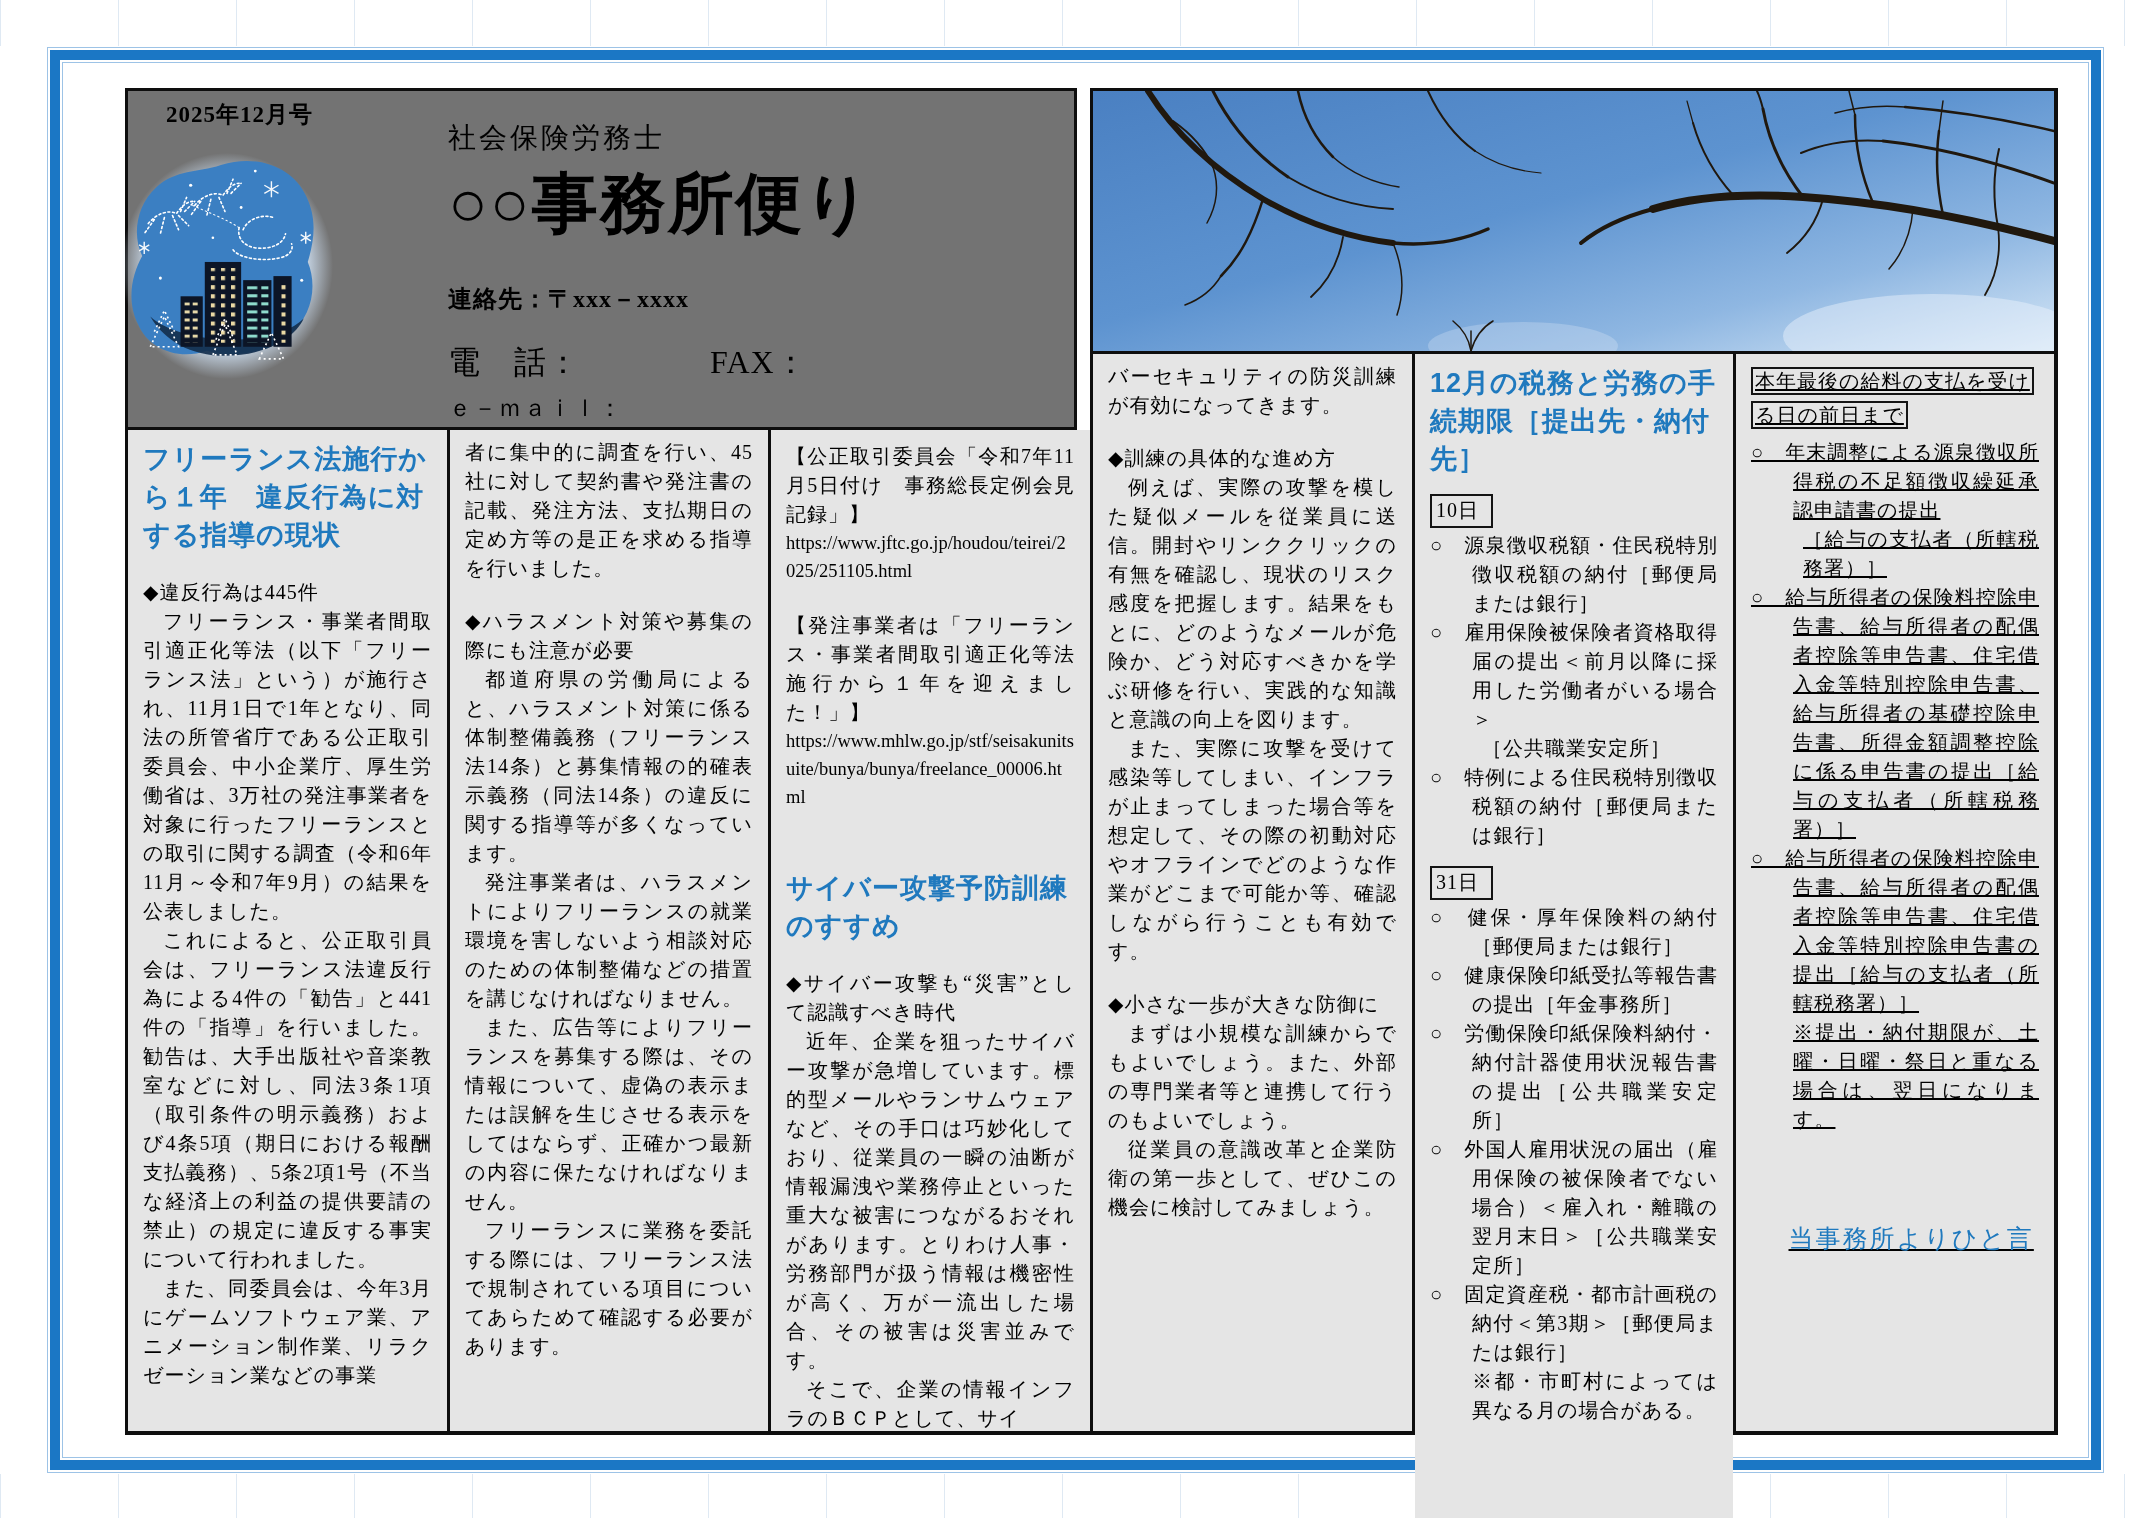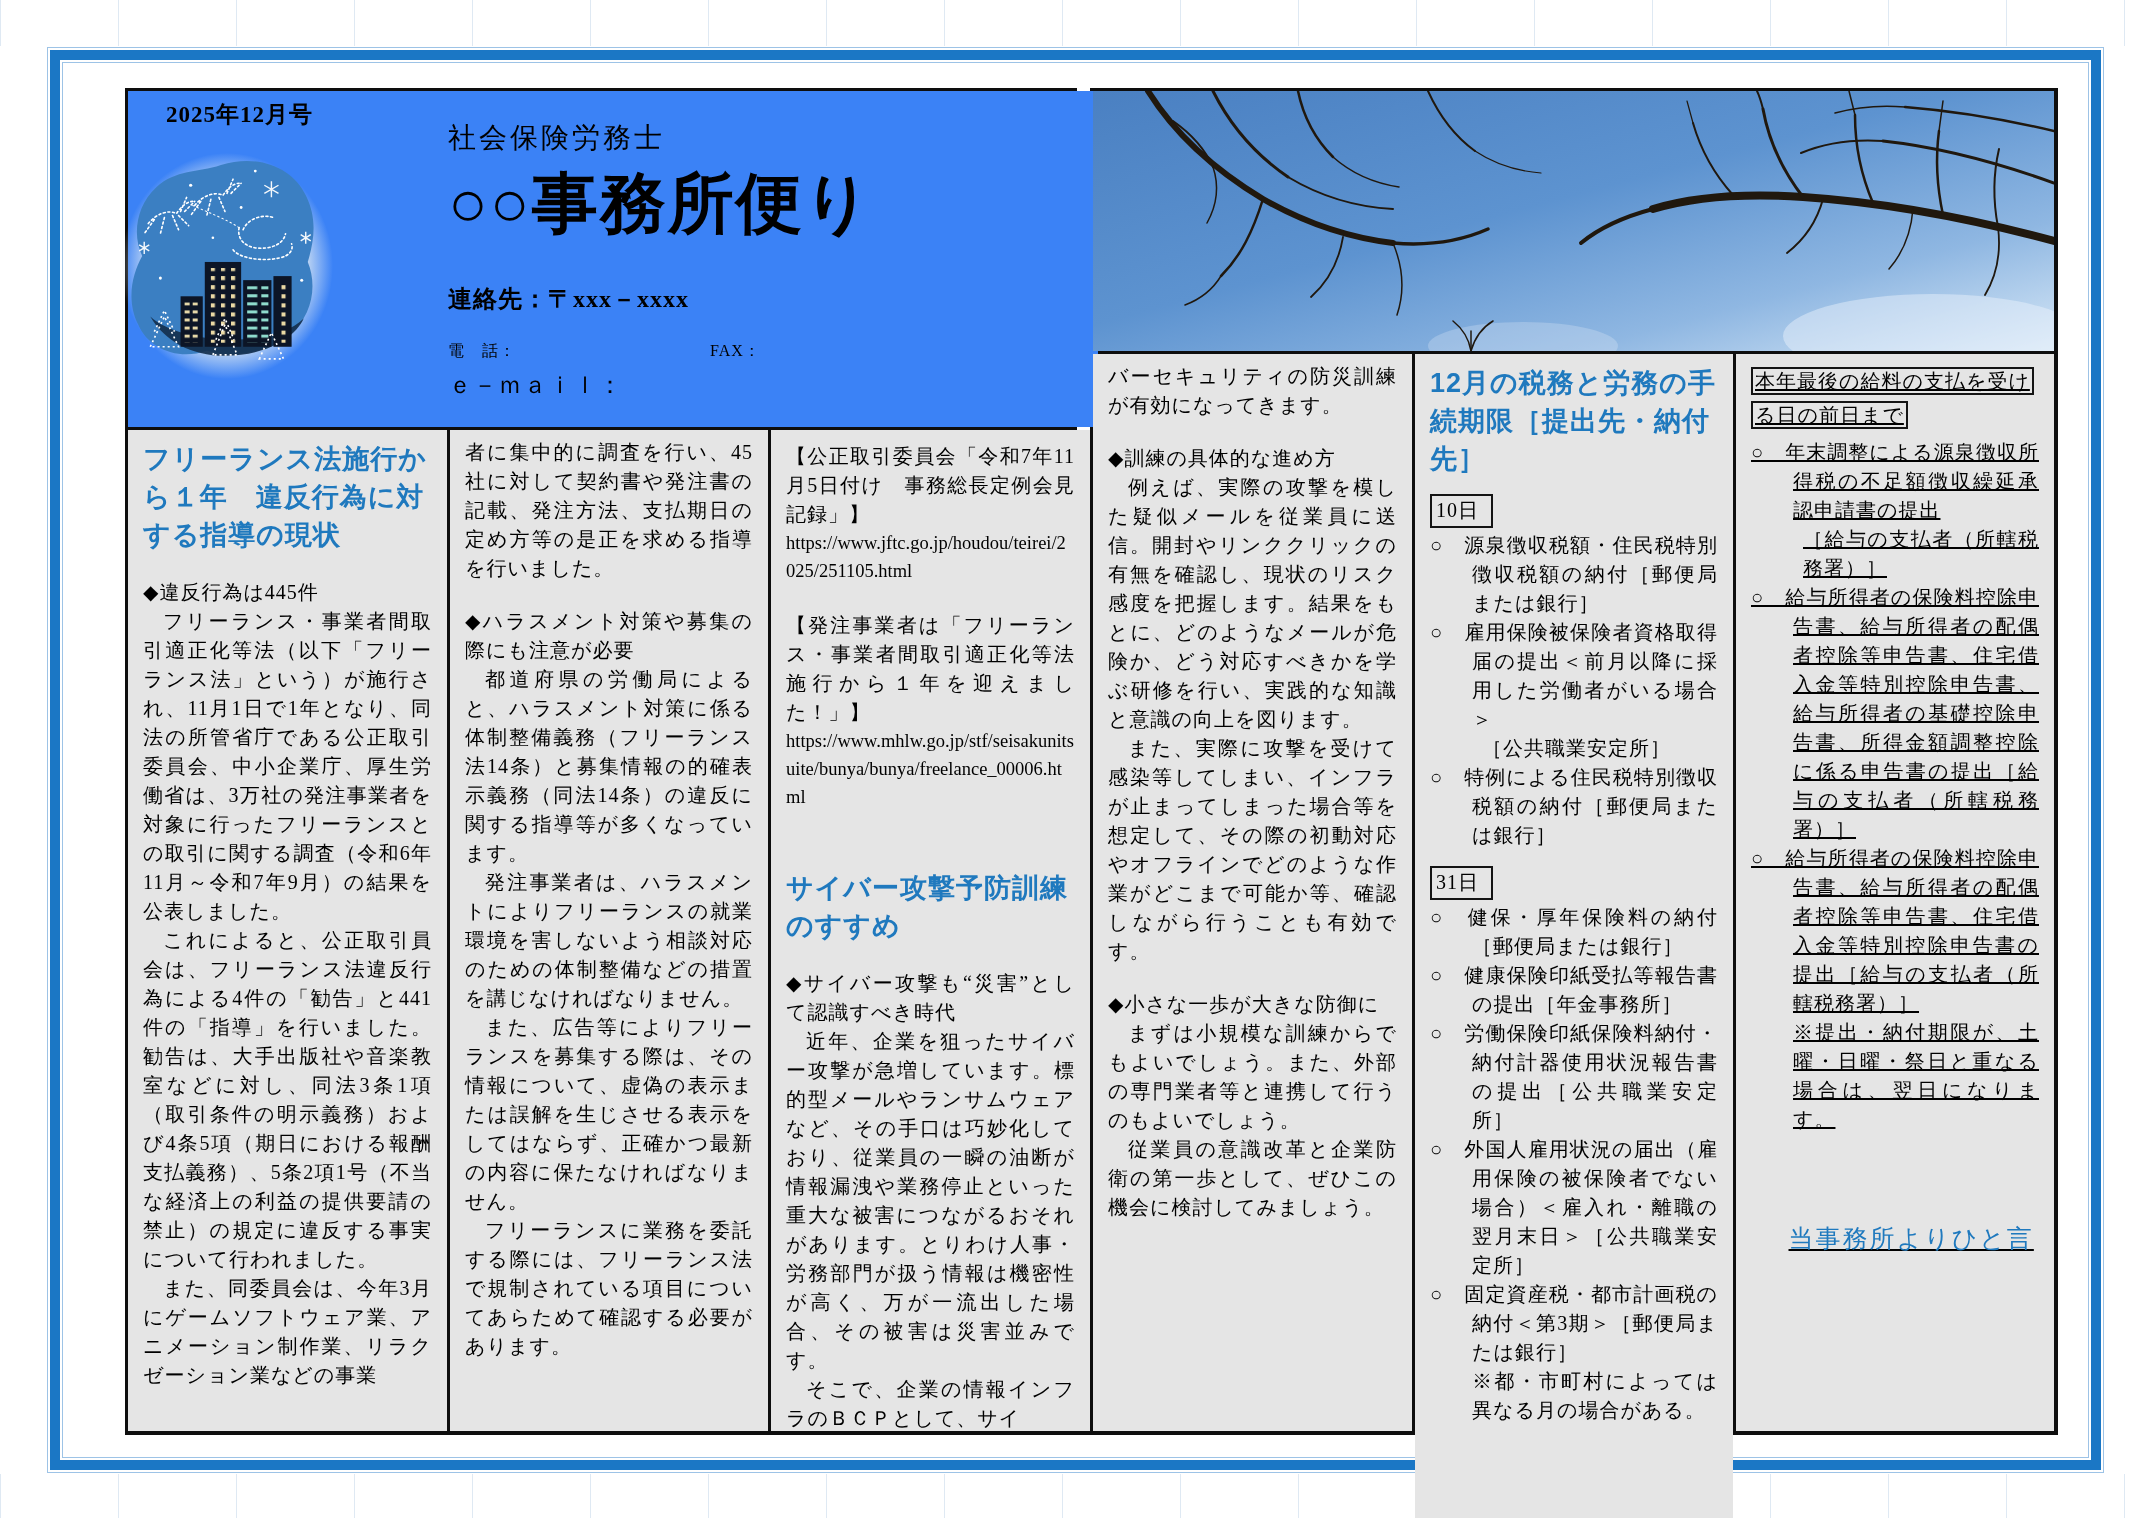--- a/index.html
+++ b/index.html
@@ -14,28 +14,28 @@
 
   
   .frame1 { position:absolute; left:47px; top:47px; right:46px; bottom:45px; border:1px solid #9dc3e6; }
   .frame2 { position:absolute; inset:2px; border:10px solid #1b77c5; }
   .frame3 { position:absolute; inset:2px; border:1px solid #9dc3e6; }
 
   
   .ln { position:absolute; background:#0e0e0e; }
 
   
-  .header-inner { position:absolute; left:128px; top:91px; width:946px; height:336px; background:#3b82f6;padding-left:24px; }
+  .header-inner { position:absolute; left:128px; top:91px; width:946px; height:336px; background:#737373; }
   .issue-date { position:absolute; left:38px; top:8px; font-size:23px; font-weight:bold; letter-spacing:1px; }
   .logo-wrap { position:absolute; left:-8px; top:56px; width:214px; height:236px; }
   .masthead { position:absolute; left:320px; top:28px; width:620px; }
   .mh-sub { font-size:28px; letter-spacing:3px; }
   .mh-title { font-size:66px; font-weight:bold; letter-spacing:2px; margin-top:2px; white-space:nowrap; }
   .mh-contact { font-size:24px; margin-top:34px; letter-spacing:1px;font-weight:bold; }
-  .mh-phone { font-size:16px; margin-top:26px; letter-spacing:1px; display:flex; }
+  .mh-phone { font-size:32px; margin-top:26px; letter-spacing:1px; display:flex; }
   .mh-phone .phone { display:inline-block; width:262px; }
   .mh-email { font-size:24px; margin-top:7px; letter-spacing:1px; }
 
   
   .photo-inner { position:absolute; left:1093px; top:91px; width:961px; height:260px; overflow:hidden; }
   .photo-inner svg { display:block; width:100%; height:100%; }
 
   
   .col-inner { position:absolute; box-sizing:border-box; padding:8px 15px 0; overflow:hidden;
                font-size:20px; line-height:29px; letter-spacing:1px; text-align:justify; background:#e5e5e5; }

